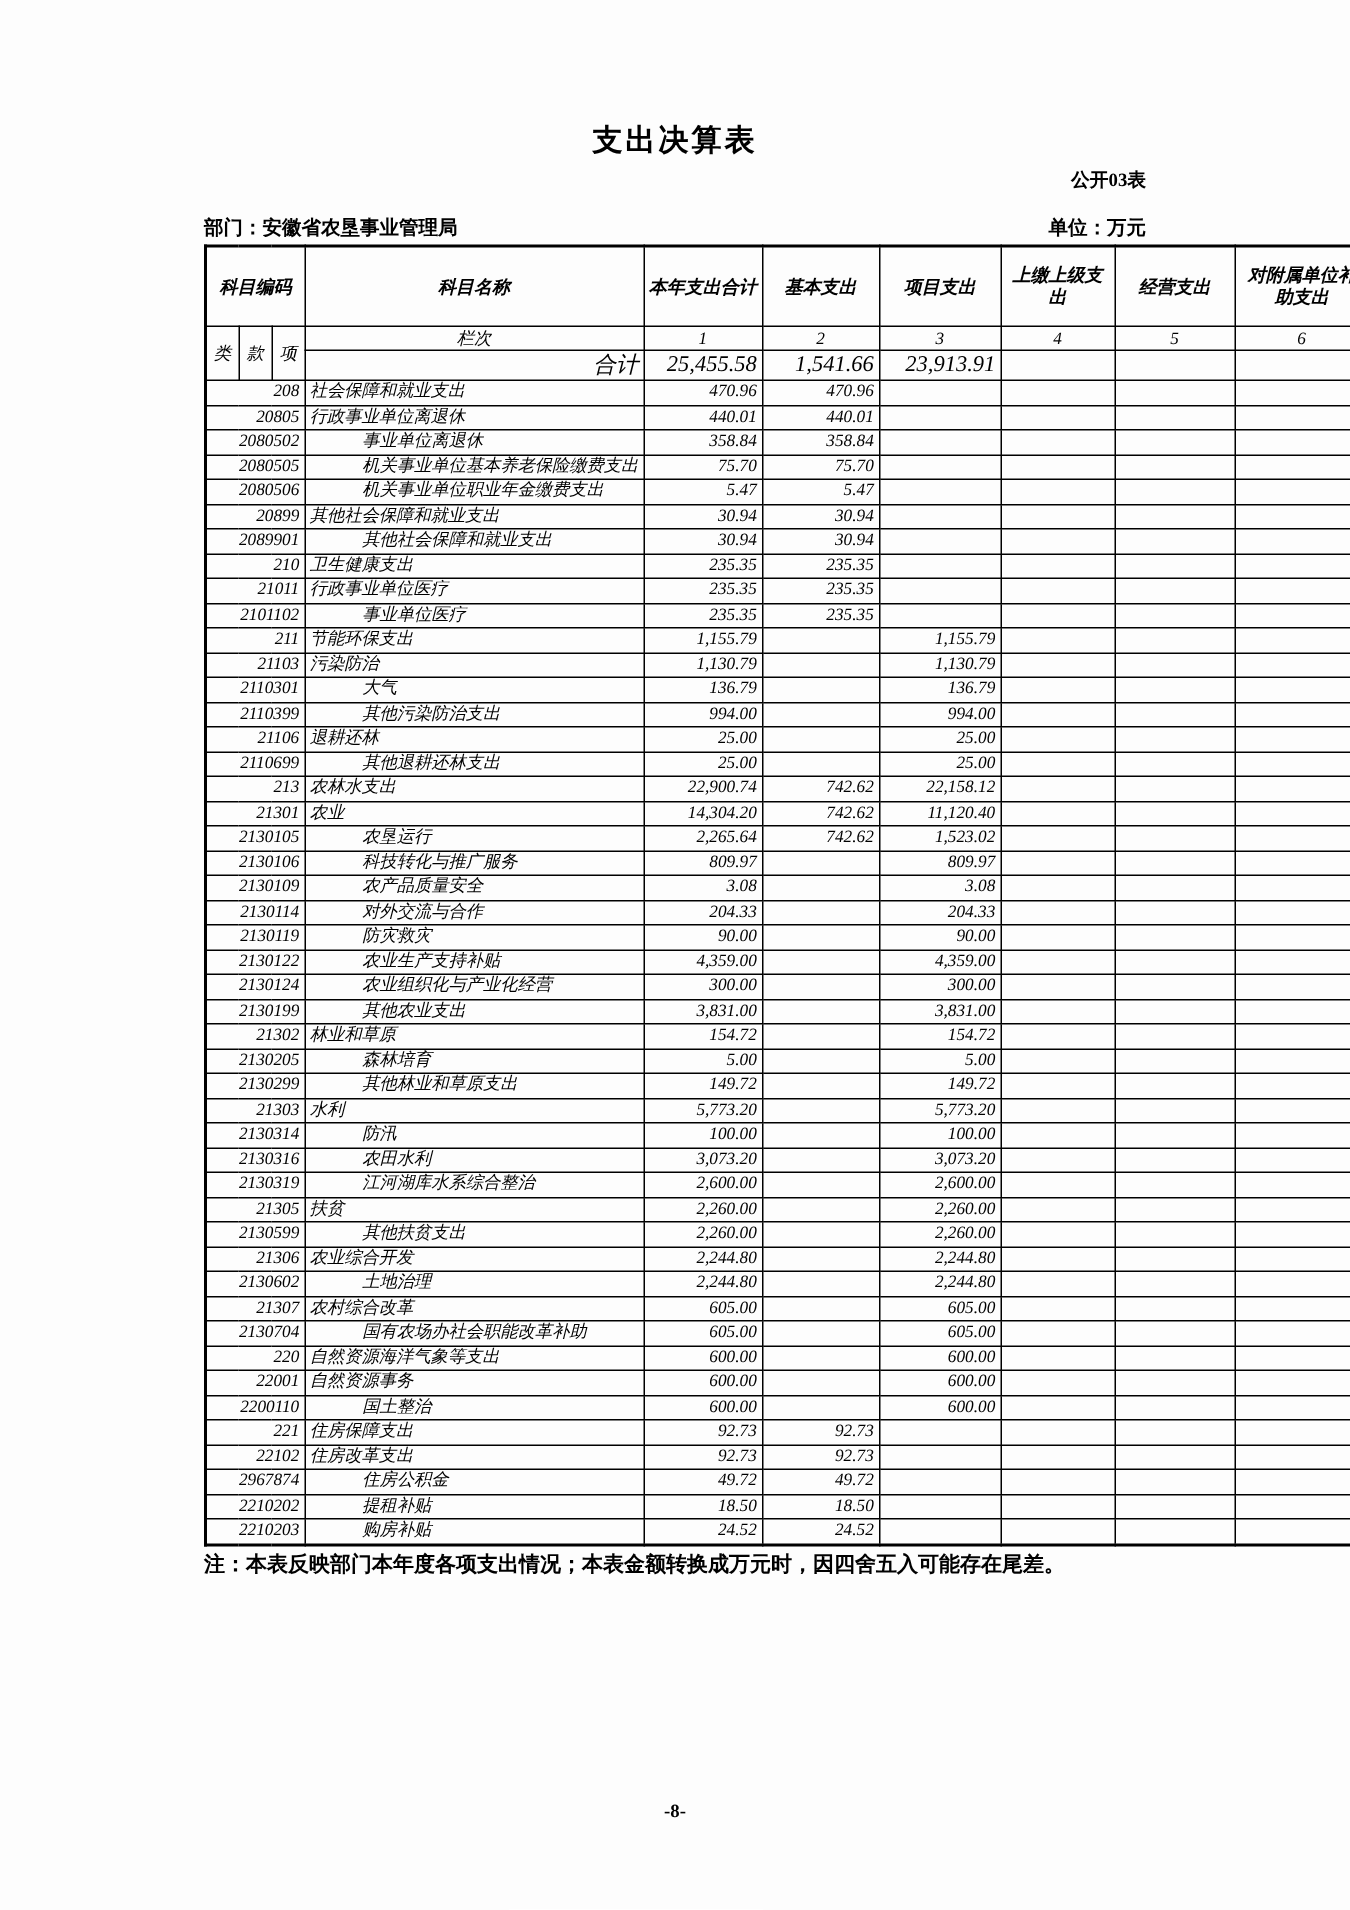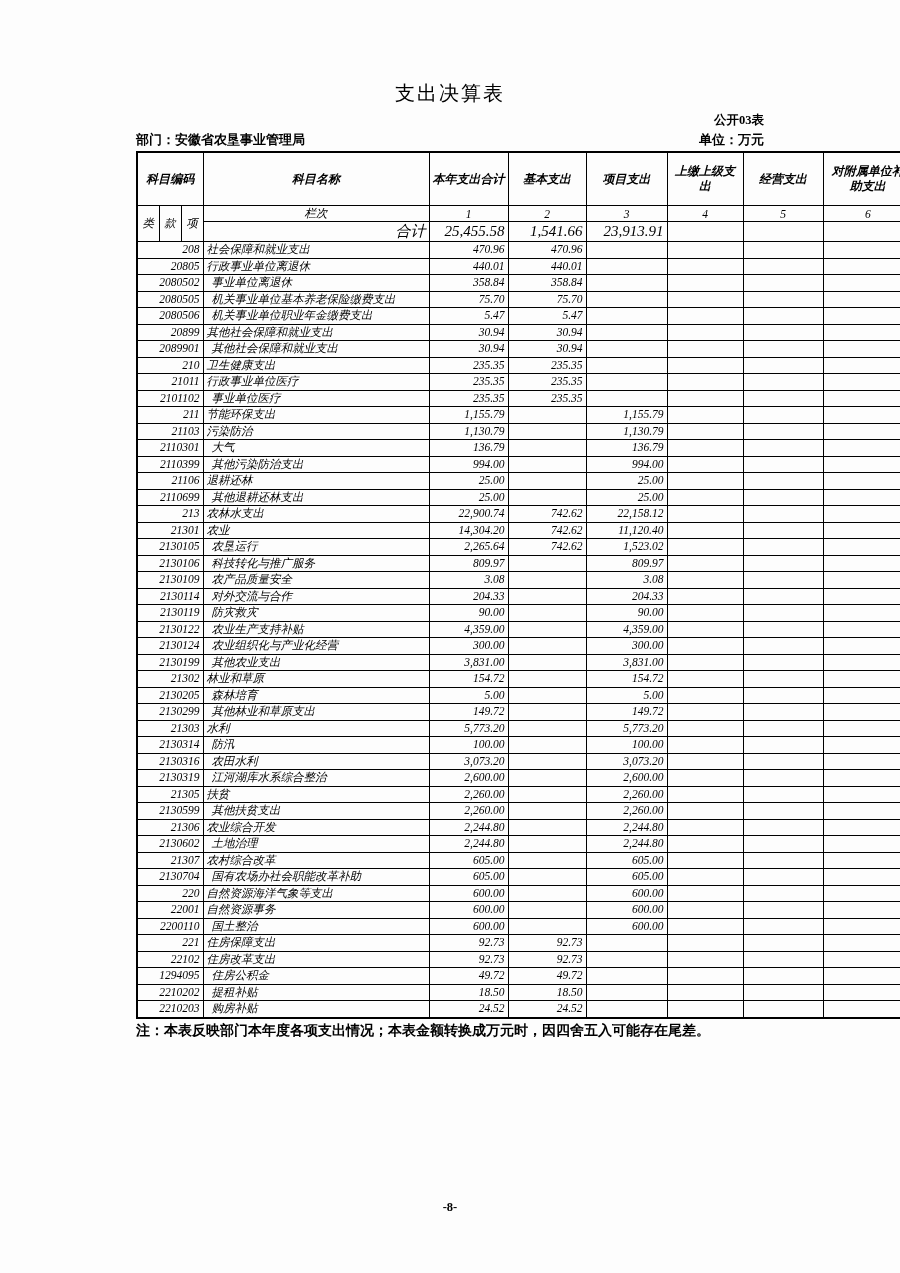--- a/index.html
+++ b/index.html
@@ -9,36 +9,36 @@
     background:#fdfdfd;
     font-family:"Liberation Serif","DejaVu Serif",serif;
     color:#000;
     overflow:hidden;
   }
   .doc-title {
     padding-top:80px;
     text-align:center;
     font-family:"Liberation Sans","DejaVu Sans",sans-serif;
     font-size:20px;
-    font-weight:normal;
+    font-weight:bold;
     letter-spacing:2px;
   }
   .content { width:628px; margin:0 auto; }
   .form-code {
     text-align:right;
     font-size:12.5px;
     font-weight:bold;
     margin-top:5px;
   }
   .meta-row {
     display:flex;
     justify-content:space-between;
     font-size:13px;
     font-weight:bold;
-    margin-top:2px;
+    margin-top:14px;
     margin-bottom:2px;
   }
   table.report {
     border-collapse:collapse;
     table-layout:fixed;
     width:776px;
     border:2px solid #000;
     font-style:italic;
   }
   table.report th, table.report td {
@@ -69,21 +69,21 @@
     vertical-align:middle;
   }
   tbody.rows td {
     height:15.5px;
     font-size:11.5px;
     line-height:13px;
     vertical-align:middle;
   }
   td.code { text-align:right; padding-left:2px; }
   td.name { text-align:left; padding-left:3px; }
-  td.name.indent { padding-left:8px; }
+  td.name.indent { padding-left:38px; }
   td.num { text-align:right; padding-right:4px; }
   tr.hdr-heji td.num, tr.hdr-heji td.center-lbl { font-size:15px;text-align:right; }
   .center-lbl { text-align:center; }
   .note {
     font-size:14px;
     font-weight:bold;
     margin-top:3px;
   }
   .page-number {
     position:absolute;
@@ -590,21 +590,21 @@
     <td class="code" colspan="3">22102</td>
     <td class="name">住房改革支出</td>
     <td class="num">92.73</td>
     <td class="num">92.73</td>
     <td class="num"></td>
     <td class="num"></td>
     <td class="num"></td>
     <td class="num"></td>
   </tr>
           <tr>
-    <td class="code" colspan="3">1294095</td>
+    <td class="code" colspan="3">2967874</td>
     <td class="name indent">住房公积金</td>
     <td class="num">49.72</td>
     <td class="num">49.72</td>
     <td class="num"></td>
     <td class="num"></td>
     <td class="num"></td>
     <td class="num"></td>
   </tr>
           <tr>
     <td class="code" colspan="3">2210202</td>

